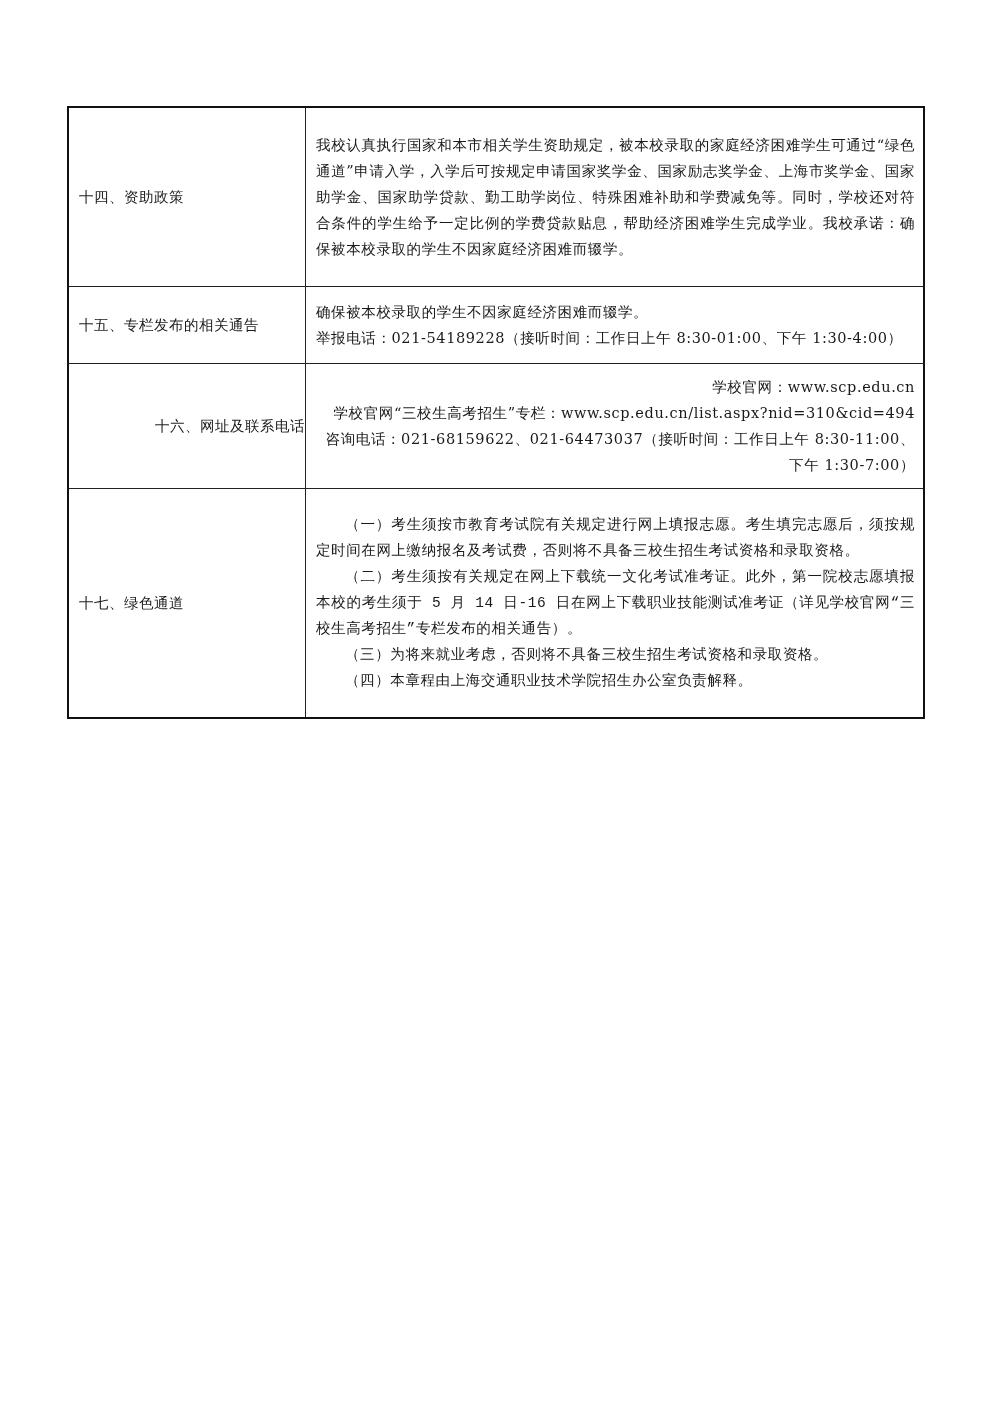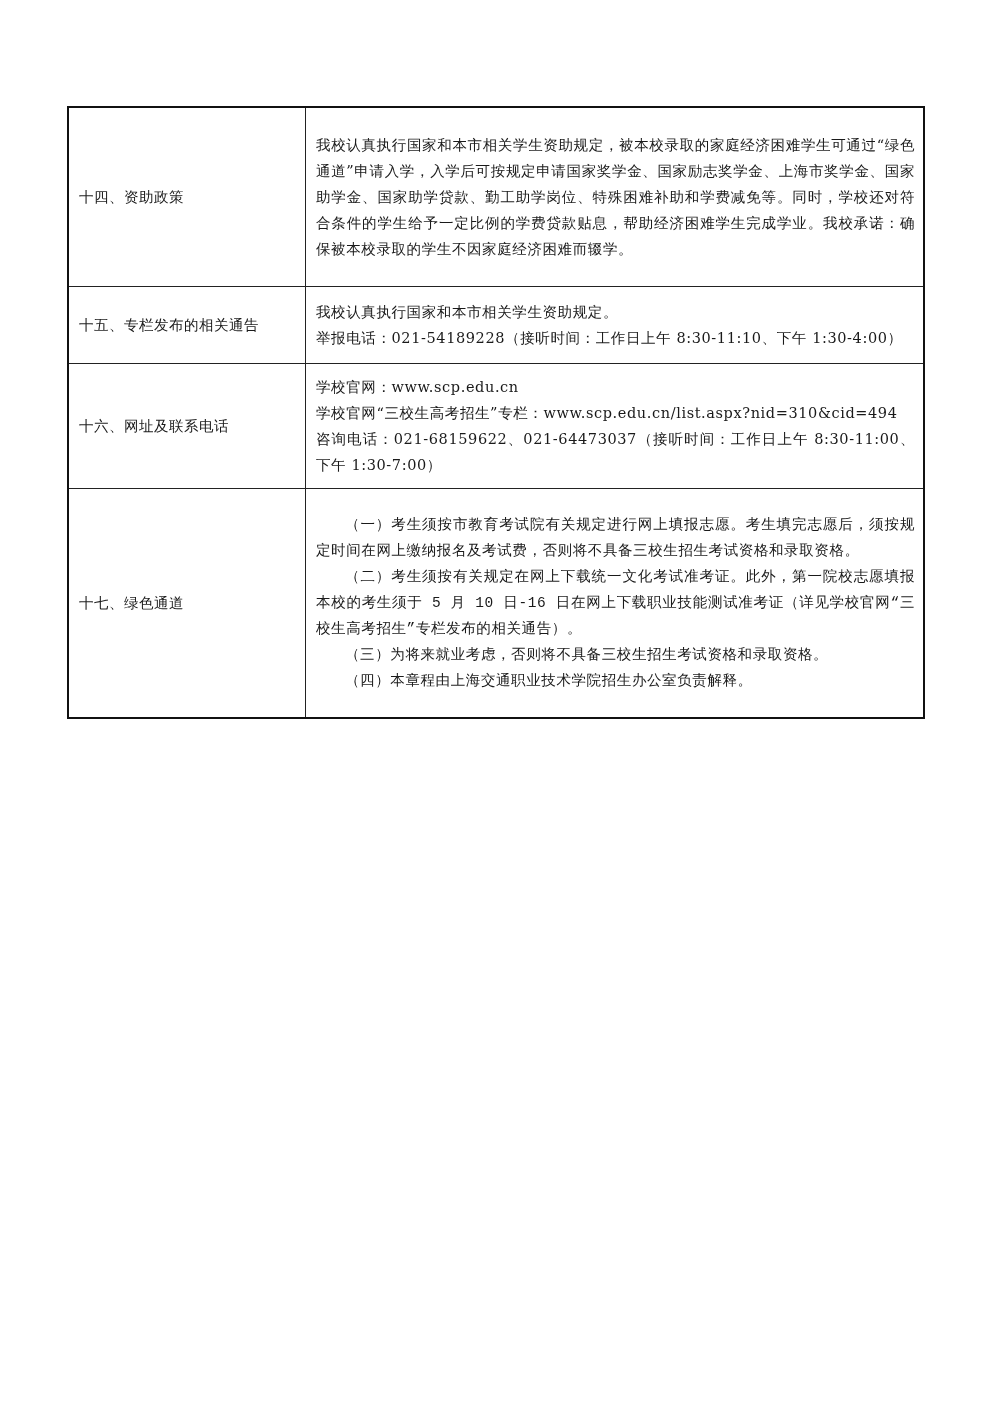--- a/index.html
+++ b/index.html
@@ -44,54 +44,54 @@
   }
   td.content-cell {
     padding: 10px 8px 10px 10px;
     text-align: justify;
     letter-spacing: 0.6px;
   }
   .para { display: block; }
   .indent { text-indent: 2em; font-family: Liberation Mono, monospace; }
   tr.r14 td { height: 158px; }
   tr.r15 td { height: 56px; }
-  tr.r16 td { height: 104px; }
+  tr.r16 td { height: 104px; text-align: right; }
   tr.r17 td { height: 208px; }
 </style>
 </head>
 <body>
 
 <div class="page">
   <table class="info-table">
     <tbody>
       <tr class="r14">
         <td class="label-cell">十四、资助政策</td>
         <td class="content-cell">
           <span class="para">我校认真执行国家和本市相关学生资助规定，被本校录取的家庭经济困难学生可通过“绿色通道”申请入学，入学后可按规定申请国家奖学金、国家励志奖学金、上海市奖学金、国家助学金、国家助学贷款、勤工助学岗位、特殊困难补助和学费减免等。同时，学校还对符合条件的学生给予一定比例的学费贷款贴息，帮助经济困难学生完成学业。我校承诺：确保被本校录取的学生不因家庭经济困难而辍学。</span>
         </td>
       </tr>
       <tr class="r15">
         <td class="label-cell">十五、专栏发布的相关通告</td>
         <td class="content-cell">
-          <span class="para">我校认真执行国家和本市相关学生资助规定。</span>
-          <span class="para">举报电话：021-54189228（接听时间：工作日上午 8:30-11:10、下午 1:30-4:00）</span>
+          <span class="para">确保被本校录取的学生不因家庭经济困难而辍学。</span>
+          <span class="para">举报电话：021-54189228（接听时间：工作日上午 8:30-01:00、下午 1:30-4:00）</span>
         </td>
       </tr>
       <tr class="r16">
         <td class="label-cell">十六、网址及联系电话</td>
         <td class="content-cell">
           <span class="para">学校官网：www.scp.edu.cn</span>
           <span class="para">学校官网“三校生高考招生”专栏：www.scp.edu.cn/list.aspx?nid=310&amp;cid=494</span>
           <span class="para">咨询电话：021-68159622、021-64473037（接听时间：工作日上午 8:30-11:00、下午 1:30-7:00）</span>
         </td>
       </tr>
       <tr class="r17">
         <td class="label-cell">十七、绿色通道</td>
         <td class="content-cell">
           <span class="para indent">（一）考生须按市教育考试院有关规定进行网上填报志愿。考生填完志愿后，须按规定时间在网上缴纳报名及考试费，否则将不具备三校生招生考试资格和录取资格。</span>
-          <span class="para indent">（二）考生须按有关规定在网上下载统一文化考试准考证。此外，第一院校志愿填报本校的考生须于 5 月 10 日-16 日在网上下载职业技能测试准考证（详见学校官网“三校生高考招生”专栏发布的相关通告）。</span>
+          <span class="para indent">（二）考生须按有关规定在网上下载统一文化考试准考证。此外，第一院校志愿填报本校的考生须于 5 月 14 日-16 日在网上下载职业技能测试准考证（详见学校官网“三校生高考招生”专栏发布的相关通告）。</span>
           <span class="para indent">（三）为将来就业考虑，否则将不具备三校生招生考试资格和录取资格。</span>
           <span class="para indent">（四）本章程由上海交通职业技术学院招生办公室负责解释。</span>
         </td>
       </tr>
     </tbody>
   </table>
 </div>
 
 </body></html>

